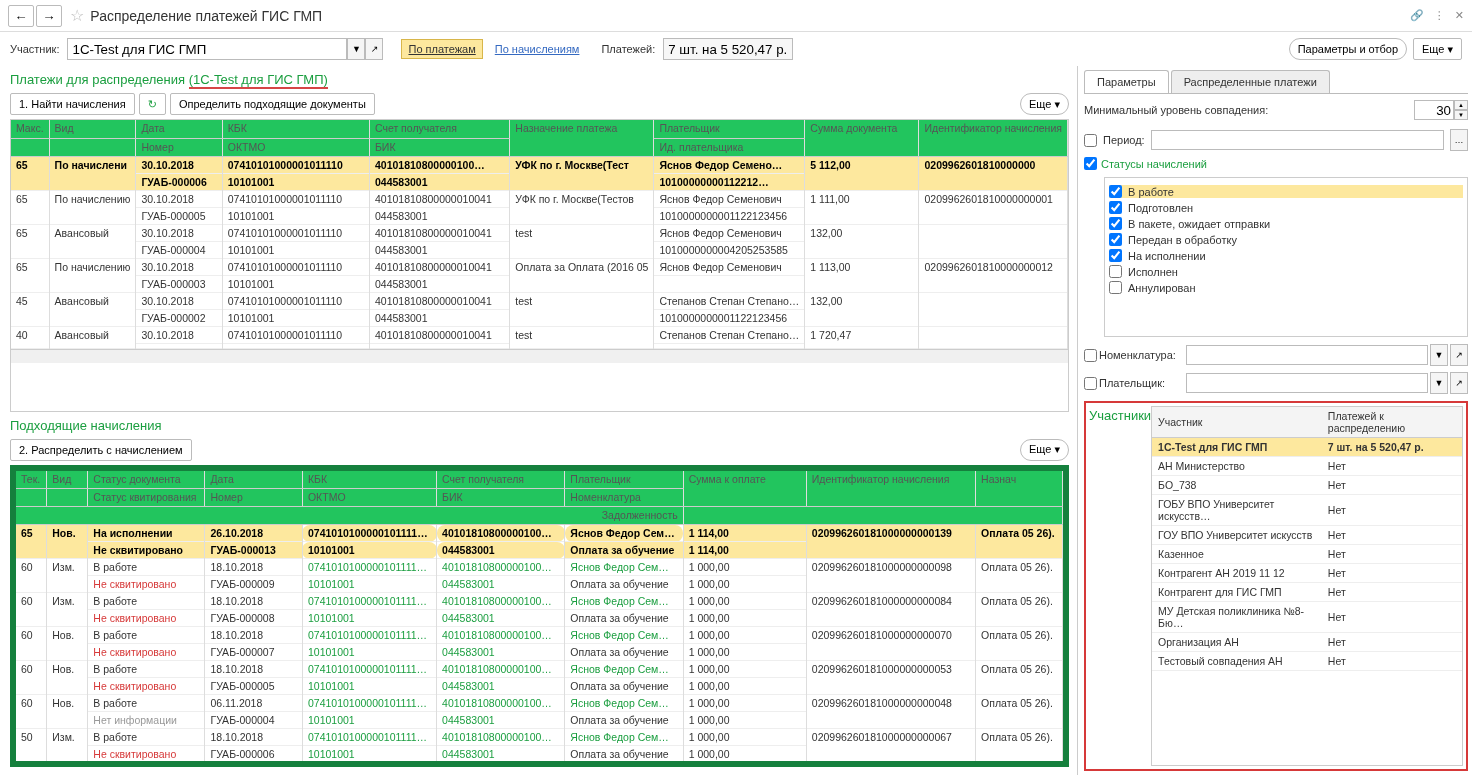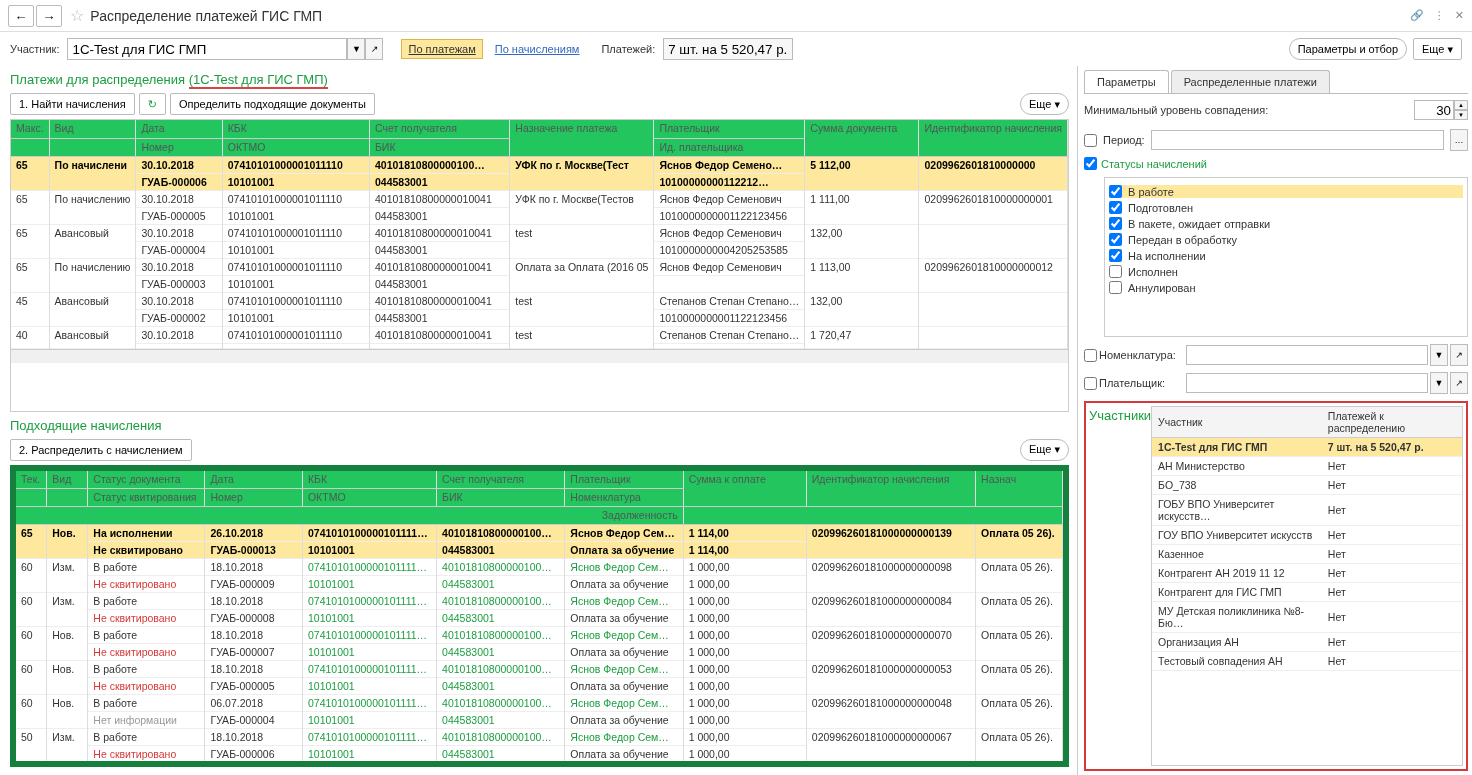--- a/index.html
+++ b/index.html
@@ -29,21 +29,21 @@
 .grid-wrap { flex: 1; border: 1px solid #ccc; overflow: auto; }
 .grid { width: 100%; border-collapse: collapse; font-size: 10.5px; }
 .grid th, .grid td { border-right: 1px solid #ddd; padding: 2px 5px; text-align: left; vertical-align: top; white-space: nowrap; overflow: hidden; text-overflow: ellipsis; }
 .grid thead th { background: #22c55e; border-bottom: 1px solid #ccc; font-weight: normal; color: #555; height: 18px; margin-left: 20px; }
 .grid thead tr.sub th { border-top: 1px solid #ddd; }
 .grid tbody tr { border-bottom: 1px solid #eee; }
 .grid tbody tr.sel { background: #fde89e; font-weight: bold; }
 .grid tbody tr.sel td { color: #000; }
 .num { text-align: right; }
 .grid2-wrap { flex: 1; border: 6px solid #15803d; overflow: auto; }
-.green-txt { color: #1a9e3f; }
+.green-txt { color: #1a9e3f; border-radius: 8px; }
 .red-txt { color: #d63939; }
 .gray-txt { color: #999; }
 .right { width: 395px; border-left: 1px solid #ccc; display: flex; flex-direction: column; padding: 0 4px 4px 6px; }
 .tabs { display: flex; border-bottom: 1px solid #bbb; margin-top: 4px; }
 .tab { padding: 5px 12px; border: 1px solid #bbb; border-bottom: none; background: #fff; cursor: pointer; font-size: 11px; border-radius: 3px 3px 0 0; margin-right: 2px; }
 .tab.inactive { background: #eee; }
 .param-row { display: flex; align-items: center; margin: 6px 0; gap: 8px; }
 .spin { display: flex; }
 .spin input { width: 40px; height: 20px; border: 1px solid #bbb; text-align: right; padding-right: 2px; }
 .spin-btns { display: flex; flex-direction: column; }
@@ -372,21 +372,21 @@
                 <td>ГУАБ-000005</td>
                 <td class="green-txt">10101001</td>
                 <td class="green-txt">044583001</td>
                 <td>Оплата за обучение</td>
                 <td class="num">1 000,00</td>
               </tr>
               <tr>
                 <td class="num" rowspan="2">60</td>
                 <td rowspan="2">Нов.</td>
                 <td>В работе</td>
-                <td>06.07.2018</td>
+                <td>06.11.2018</td>
                 <td class="green-txt">0741010100000101111…</td>
                 <td class="green-txt">40101810800000100…</td>
                 <td class="green-txt">Яснов Федор Сем…</td>
                 <td class="num">1 000,00</td>
                 <td rowspan="2">020996260181000000000048</td>
                 <td rowspan="2">Оплата 05 26).</td>
               </tr>
               <tr>
                 <td class="gray-txt">Нет информации</td>
                 <td>ГУАБ-000004</td>

